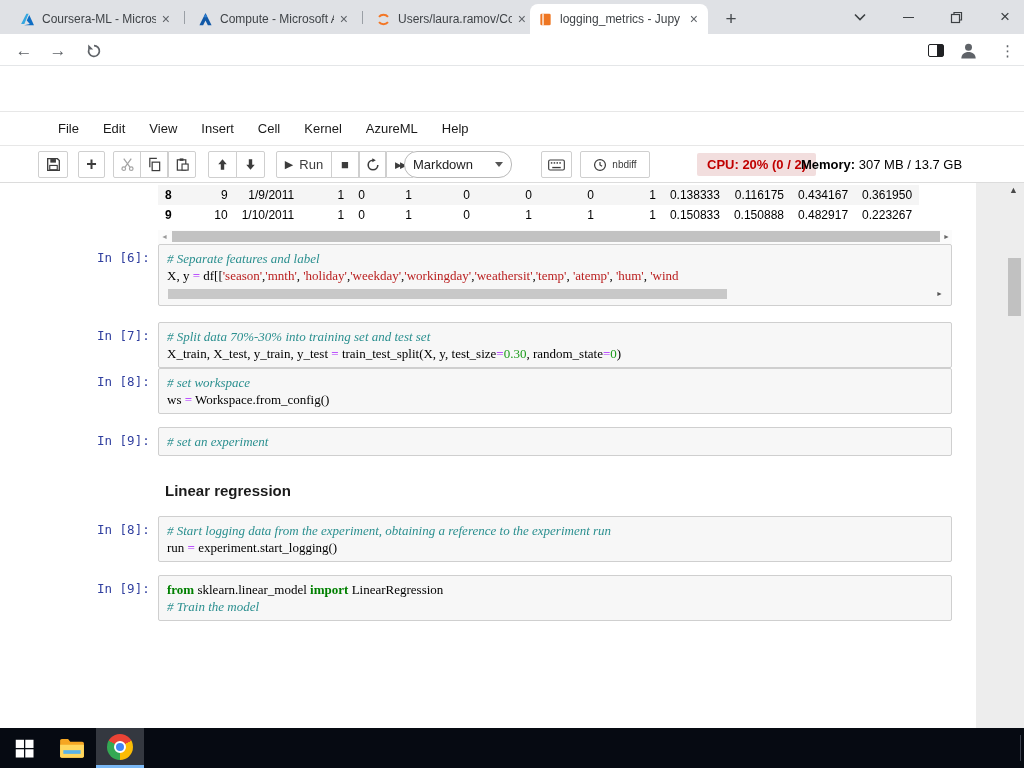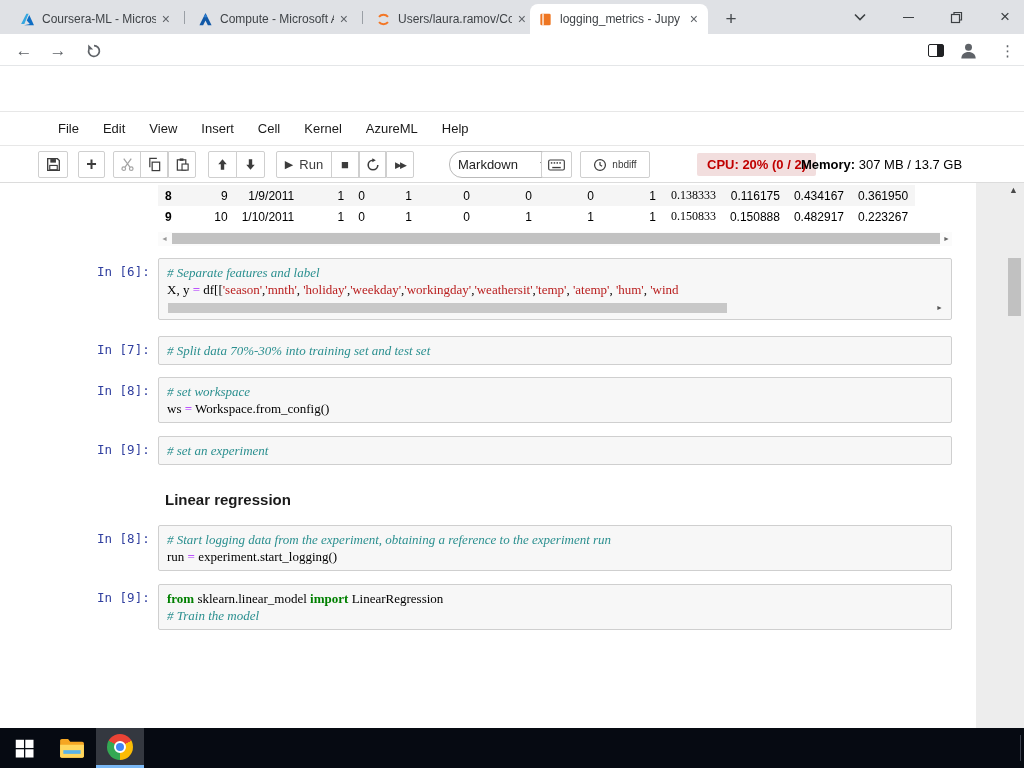--- a/index.html
+++ b/index.html
@@ -52,21 +52,21 @@
   #kernelind{position:absolute;left:994px;top:119px;width:12px;height:12px;border:2px solid #6f6f6f;border-radius:50%;}
 
   
   #jtoolbar{position:absolute;left:0;top:146px;width:1024px;height:37px;background:#fff;
             border-bottom:1px solid #dcdcdc;box-sizing:border-box;}
   .tbtn{position:absolute;top:5px;height:27px;background:#fff;border:1px solid #cfcfcf;
         border-radius:2px;display:flex;align-items:center;justify-content:center;box-sizing:border-box;color:#3c3c3c;}
   .grpmid{border-radius:0;margin-left:-1px;}
   .grpend{border-radius:0 2px 2px 0;margin-left:-1px;}
   .grpstart{border-radius:2px 0 0 2px;}
-  #cellsel{position:absolute;left:449px;top:5px;width:108px;height:27px;border:1px solid #b9b9b9;
+  #cellsel{position:absolute;left:404px;top:5px;width:108px;height:27px;border:1px solid #b9b9b9;
            border-radius:13px;background:#fff;display:flex;align-items:center;box-sizing:border-box;}
   #cellsel span{font-size:13px;color:#222;margin-left:8px;flex:1;}
   .seltri{width:0;height:0;border-left:4px solid transparent;border-right:4px solid transparent;
           border-top:5px solid #555;margin-right:8px;}
   #cpubadge{position:absolute;left:697px;top:7px;background:#f2dede;color:#c00000;font-weight:bold;
             font-size:13px;padding:4px 10px;border-radius:2px;}
   #memtext{position:absolute;left:801px;top:11px;font-size:13px;color:#000;}
   .runlabel{font-size:13px;margin-left:6px;}
 
   
@@ -79,21 +79,21 @@
   #df-table tr:nth-child(odd){background:#f5f5f5;}
   #df-table td:nth-child(2){min-width:42px;}
   #df-table td:nth-child(3){min-width:52px;}
   #df-table td:nth-child(4){min-width:36px;}
   #df-table td:nth-child(5){min-width:6px;}
   #df-table td:nth-child(6){min-width:33px;}
   #df-table td:nth-child(7){min-width:44px;}
   #df-table td:nth-child(8){min-width:48px;}
   #df-table td:nth-child(9){min-width:48px;}
   #df-table td:nth-child(10){min-width:48px;}
-  #df-table td:nth-child(11){min-width:46px;font-family:Liberation Serif, serif;}
+  #df-table td:nth-child(11){min-width:46px;}
   #df-table td:nth-child(12){min-width:41px;}
   #df-table td:nth-child(13){min-width:40px;}
   #df-table td:nth-child(14){min-width:48px;}
   .hs{position:relative;height:14px;background:#fbfbfb;margin-top:5px;}
   .hs .thumb{position:absolute;top:1px;height:11px;background:#c2c2c2;}
   .hs .arr{position:absolute;top:3px;font-size:7px;color:#666;}
 
   .ccell{display:flex;margin-left:97px;margin-right:24px;align-items:stretch;}
   .prompt{width:61px;flex:none;font-family:"DejaVu Sans Mono",monospace;font-size:12.5px;
           color:#303f9f;padding-top:6px;white-space:nowrap;}
@@ -109,21 +109,21 @@
   .inhs{position:relative;height:12px;margin-top:4px;background:#f7f7f7;}
   .inhs .thumb{position:absolute;left:1px;top:1px;height:10px;width:72%;background:#c8c8c8;}
   .inhs .arrL{position:absolute;left:0;top:2px;font-size:7px;color:#bbb;}
   .inhs .arrR{position:absolute;right:0;top:2px;font-size:7px;color:#555;}
 
   #task-cell{margin:10px 18px 0 50px;height:64px;border:1px solid #ababab;border-left:5px solid #42a5f5;
              background:#fff;display:flex;align-items:center;box-sizing:border-box;}
   #task-title{margin-left:110px;font-size:27px;font-weight:bold;color:#1b1b1b;}
   #lr-heading{margin:26px 4px 0 165px;font-size:15px;font-weight:bold;color:#1b1b1b;}
 
-  .mt12{margin-top:12px;} .mt16{margin-top:16px;} .mt13{margin-top:13px;}
+  .mt12{margin-top:0;} .mt16{margin-top:16px;} .mt13{margin-top:13px;}
   .mt17{margin-top:17px;}
 
   
   #vscroll{position:absolute;left:976px;top:183px;width:48px;height:545px;background:#ededed;}
   #vs-arrow{position:absolute;left:33px;top:2px;font-size:9px;color:#4a4a4a;}
   #vs-thumb{position:absolute;left:32px;top:75px;width:13px;height:58px;background:#c1c1c1;}
 
   
   #taskbar{position:absolute;left:0;bottom:0;width:1024px;height:40px;background:#060a12;}
   .tslot{position:absolute;top:0;width:48px;height:40px;display:flex;align-items:center;justify-content:center;}
@@ -438,20 +438,21 @@
         <span class="arrR">►</span>
       </div>
     </div>
   </div>
 
   <div class="ccell mt16">
     <div class="prompt">In [7]:</div>
     <div class="input-area">
       <div>
           <div class="cline"><span class="tk-c"># Split data 70%-30% into training set and test set</span></div>
+          <div class="cline"><span class="tk-p">X_train, X_test, y_train, y_test </span><span class="tk-o">=</span><span class="tk-p"> train_test_split(X, y, test_size</span><span class="tk-o">=</span><span class="tk-n">0.30</span><span class="tk-p">, random_state</span><span class="tk-o">=</span><span class="tk-n">0</span><span class="tk-p">)</span></div>
         </div>
     </div>
   </div>
 
   <div class="ccell mt12">
     <div class="prompt">In [8]:</div>
     <div class="input-area">
       <div>
           <div class="cline"><span class="tk-c"># set workspace</span></div>
           <div class="cline"><span class="tk-p">ws </span><span class="tk-o">=</span><span class="tk-p"> Workspace.from_config()</span></div>

